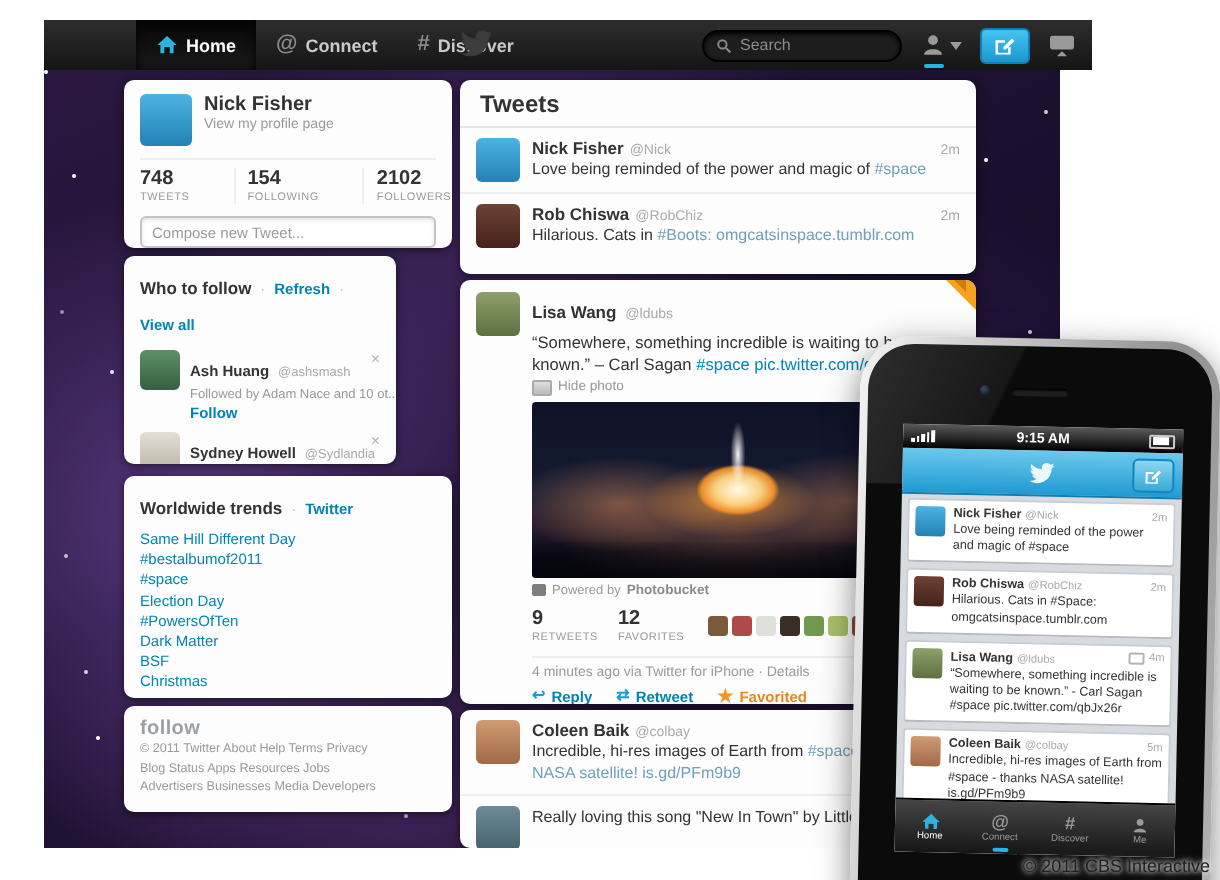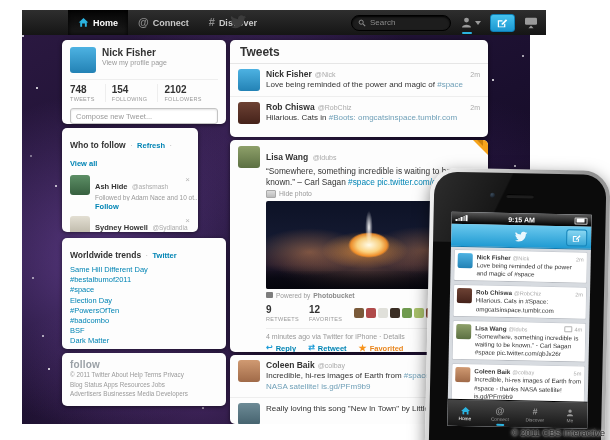--- a/index.html
+++ b/index.html
@@ -59,21 +59,21 @@
   .av-nick{background:linear-gradient(#4db2e2,#2382b5);}
   .av-rob{background:linear-gradient(#6d4234,#45221a);}
   .av-lisa{background:linear-gradient(#8ea06a,#5c7042);}
   .av-coleen{background:linear-gradient(#d09a72,#a06a48);}
   .av-zhanna{background:linear-gradient(#6d8b96,#45626e);}
   .av-ash{background:linear-gradient(#5d8f66,#37603f);}
   .av-sydney{background:linear-gradient(#e3dfd3,#b9b4a4);}
   .prof-name{font-size:10px;font-weight:bold;color:#333;}
   .prof-view{font-size:7px;color:#999;margin-top:1px;}
   .stats-row{display:flex;margin-top:6px;border-top:1px solid #eee;padding-top:4px;}
-  .stat{padding-right:10px;margin-right:6px;border-right:1px solid #eee;}
+  .stat{padding-right:22px;margin-right:6px;border-right:1px solid #eee;}
   .stat:last-child{border-right:none;}
   .stat-v{font-size:10px;font-weight:bold;color:#333;}
   .stat-l{font-size:5.5px;color:#999;letter-spacing:.3px;margin-top:1px;}
   .compose-input{width:100%;box-sizing:border-box;height:16px;margin-top:6px;border:1px solid #c4c4c4;
                  border-radius:3px;font-size:7.5px;color:#555;padding:0 5px;outline:none;
                  box-shadow:inset 0 1px 2px rgba(0,0,0,.12);font-family:"Liberation Sans",sans-serif;}
   .compose-input::placeholder{color:#9a9a9a;}
 
   .card-wtf{left:40px;top:118px;width:136px;height:104px;padding:6px 8px;box-sizing:border-box;}
   .side-head{font-size:8.5px;font-weight:bold;color:#333;}
@@ -280,21 +280,21 @@
       <span class="side-head">Who to follow</span>
       <span class="dot-sep">·</span>
       <span class="side-link">Refresh</span>
       <span class="dot-sep">·</span>
       <span class="side-link">View all</span>
     </div>
 
     <div class="wtf-row">
       <div class="av av-ash" style="width:20px;height:20px;"></div>
       <div>
-        <div><span class="wtf-name">Ash Hide</span>
+        <div><span class="wtf-name">Ash Huang</span>
              <span class="wtf-handle">@ashsmash</span></div>
         <div class="wtf-fb">Followed by Adam Nace and 10 ot...</div>
         <div class="wtf-follow">Follow</div>
       </div>
       <span class="wtf-x">×</span>
     </div>
 
     <div class="wtf-row">
       <div class="av av-sydney" style="width:20px;height:20px;"></div>
       <div>
@@ -312,23 +312,22 @@
     <div style="margin-bottom:3px;">
       <span class="side-head">Worldwide trends</span>
       <span class="dot-sep">·</span>
       <span class="side-link">Twitter</span>
     </div>
     <div class="trend">Same Hill Different Day</div>
     <div class="trend">#bestalbumof2011</div>
     <div class="trend">#space</div>
     <div class="trend">Election Day</div>
     <div class="trend">#PowersOfTen</div>
-    <div class="trend">#badcombo</div>
+    <div class="trend">Dark Matter</div>
     <div class="trend">BSF</div>
-    <div class="trend">Dark Matter</div>
     <div class="trend">Christmas</div>
   </div>
 
   <div class="card card-footer">
     <div class="foot-logo">follow</div>
     <div class="foot-line">© 2011 Twitter  About  Help  Terms  Privacy</div>
     <div class="foot-line">Blog  Status  Apps  Resources  Jobs</div>
     <div class="foot-line">Advertisers  Businesses  Media  Developers</div>
   </div>
 

